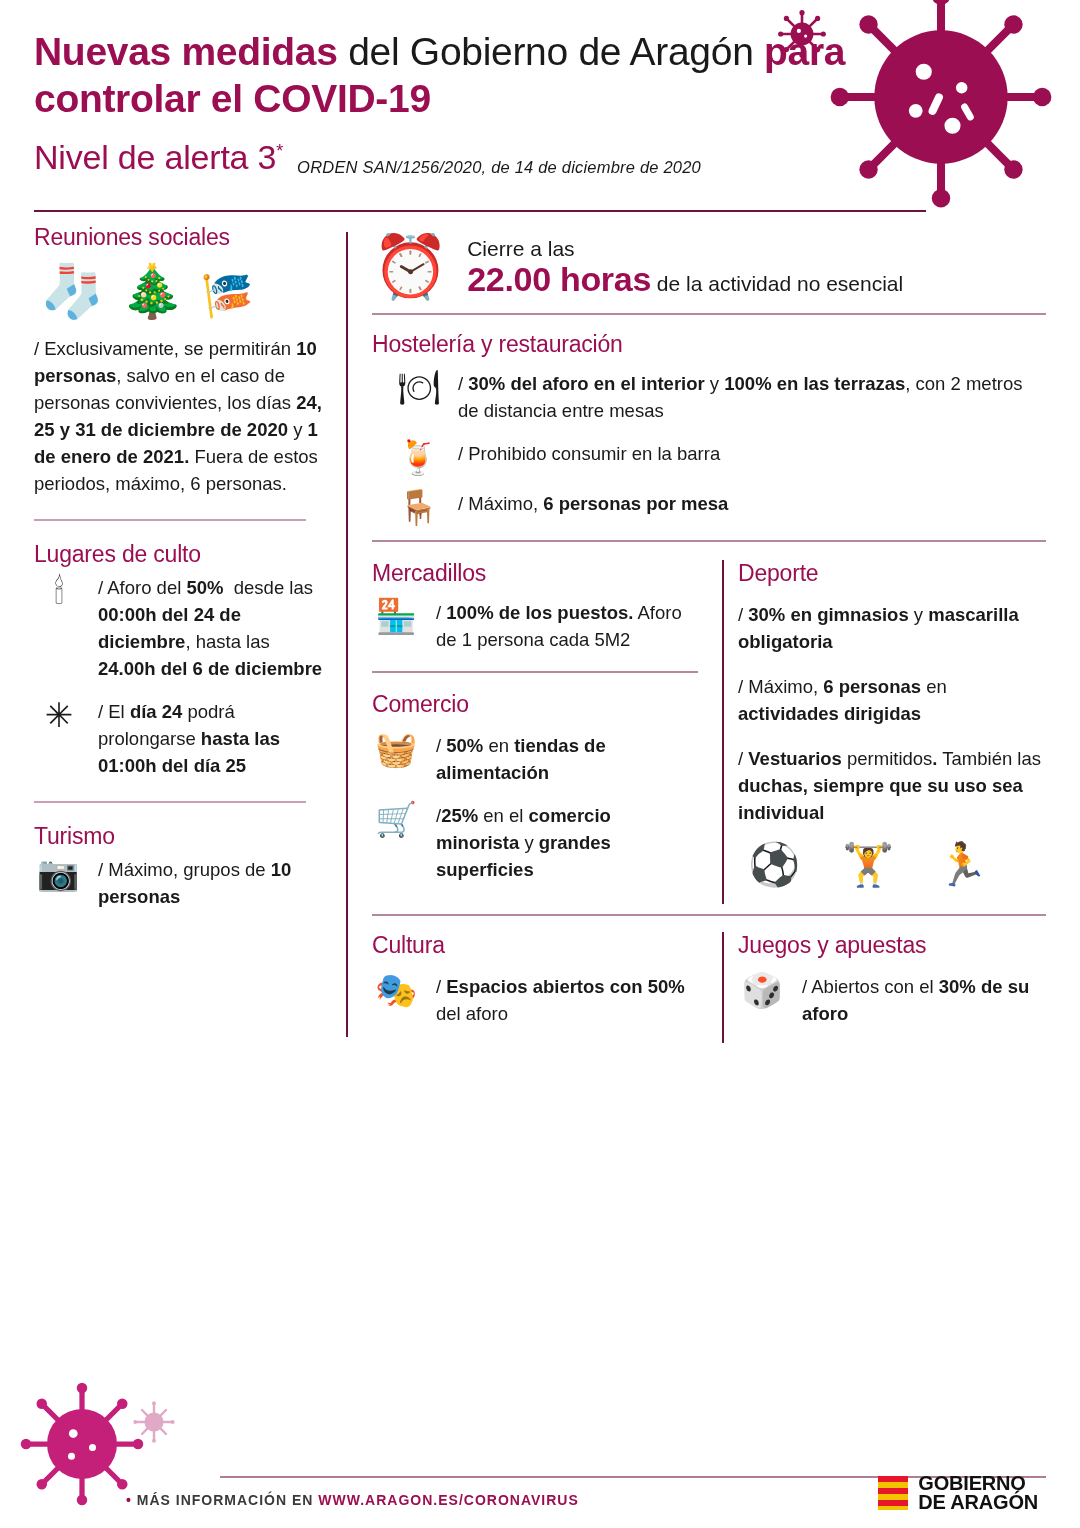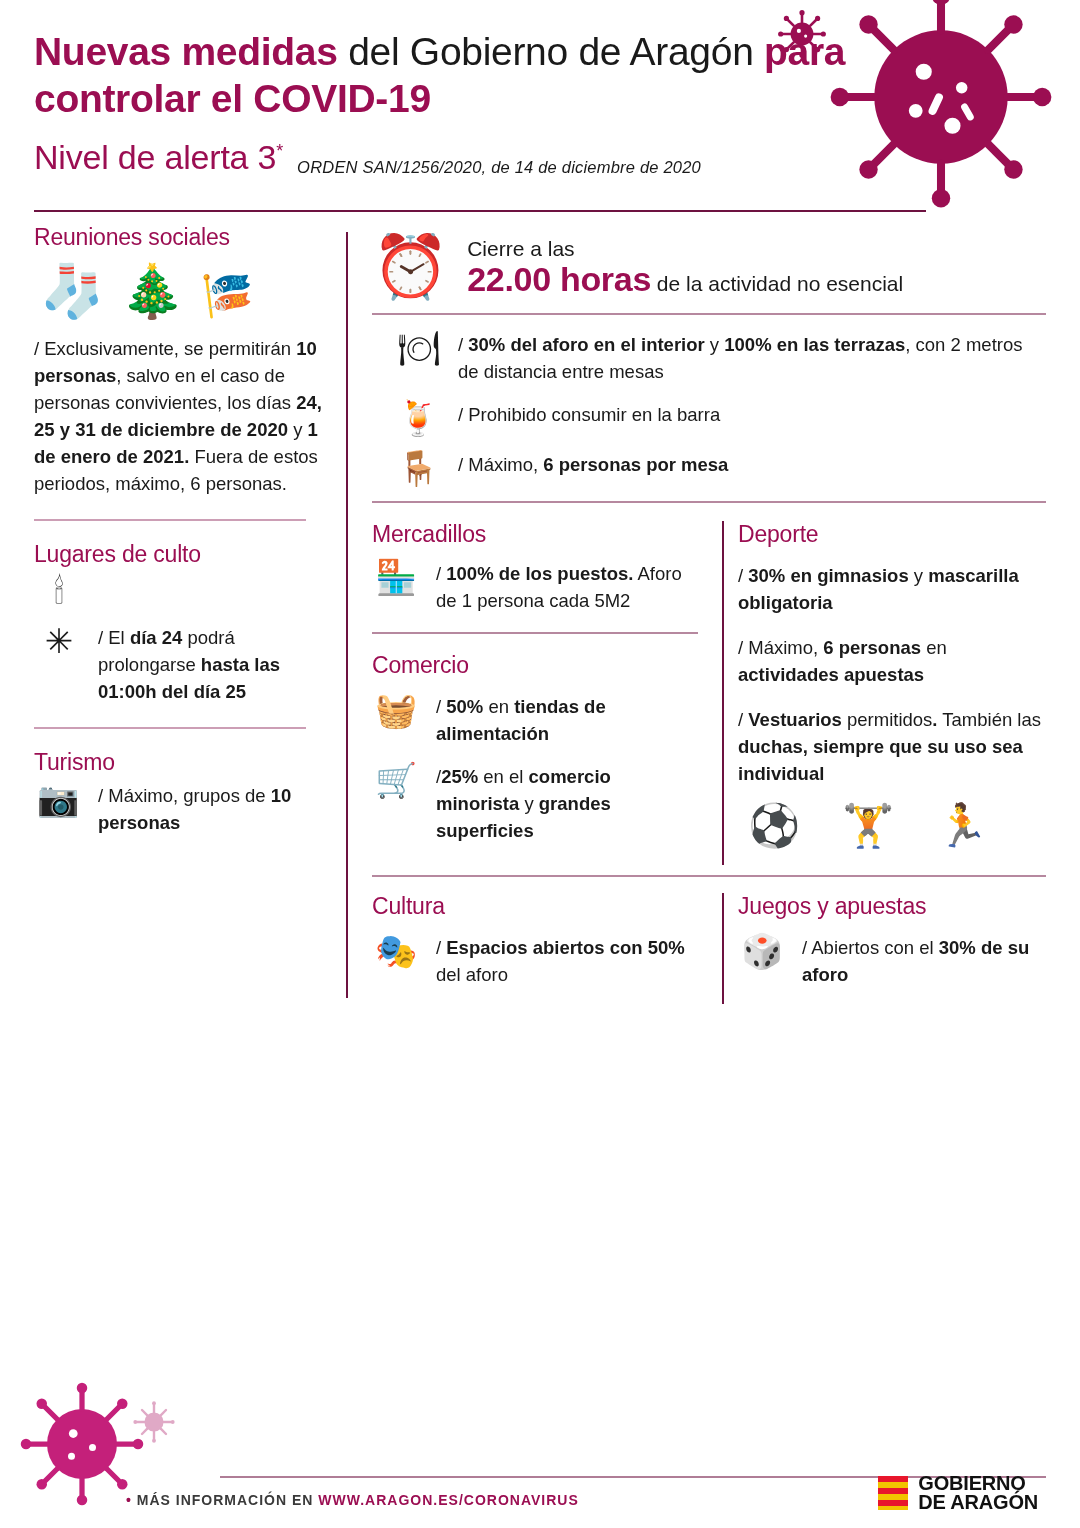--- a/index.html
+++ b/index.html
@@ -336,20 +336,21 @@
       </div>
 
       <div class="p">/ Exclusivamente, se permitirán <b>10 personas</b>, salvo en el caso de personas convivientes, los días <b>24, 25 y 31 de diciembre de 2020</b> y <b>1 de enero de 2021.</b> Fuera de estos periodos, máximo, 6 personas.</div>
 
       <div class="hr short"></div>
 
       <h2 class="section">Lugares de culto</h2>
 
       <div class="item">
         <span class="ico">🕯</span>
+        <span class="txt">/ Aforo del <b>50%</b> &nbsp;desde las <b>00:00h del 24 de diciembre</b>, hasta las <b>24.00h del 6 de diciembre</b></span>
       </div>
 
       <div class="item">
         <span class="ico">✳</span>
         <span class="txt">/ El <b>día 24</b> podrá prolongarse <b>hasta las 01:00h del día 25</b></span>
       </div>
 
       <div class="hr short"></div>
 
       <h2 class="section">Turismo</h2>
@@ -367,20 +368,21 @@
       <div class="closing">
         <span class="clock">⏰</span>
         <span class="ctext">
           <span>Cierre a las</span><br>
           <span class="big">22.00 horas</span><span class="after"> de la actividad no esencial</span>
         </span>
       </div>
 
       <div class="hr thin" style="margin:14px 0 16px 0;"></div>
 
+      <h2 class="section">Hostelería y restauración</h2>
 
       <div style="margin-top:12px; padding-left:22px;">
         <div class="item">
           <span class="ico">🍽</span>
           <span class="txt">/ <b>30% del aforo en el interior</b> y <b>100% en las terrazas</b>, con 2 metros de distancia entre mesas</span>
         </div>
         <div class="item">
           <span class="ico">🍹</span>
           <span class="txt">/ Prohibido consumir en la barra</span>
         </div>
@@ -412,21 +414,21 @@
             <span class="ico">🛒</span>
             <span class="txt">/<b>25%</b> en el <b>comercio minorista</b> y <b>grandes superficies</b></span>
           </div>
         </div>
 
         <div class="vline" style="margin:0;"></div>
 
         <div class="cell c2">
           <h2 class="section">Deporte</h2>
           <div class="p" style="margin-top:14px;">/ <b>30% en gimnasios</b> y <b>mascarilla obligatoria</b></div>
-          <div class="p" style="margin-top:18px;">/ Máximo, <b>6 personas</b> en <b>actividades apuestas</b></div>
+          <div class="p" style="margin-top:18px;">/ Máximo, <b>6 personas</b> en <b>actividades dirigidas</b></div>
           <div class="p" style="margin-top:18px;">/ <b>Vestuarios</b> permitidos<b>.</b> También las <b>duchas, siempre que su uso sea individual</b></div>
           <div class="emoji-row" style="gap:42px; margin-top:18px; margin-left:10px;">
             <span class="emoji sm">⚽</span>
             <span class="emoji sm">🏋</span>
             <span class="emoji sm">🏃</span>
           </div>
         </div>
       </div>
 
       <div class="hr thin" style="margin:10px 0 16px 0;"></div>

